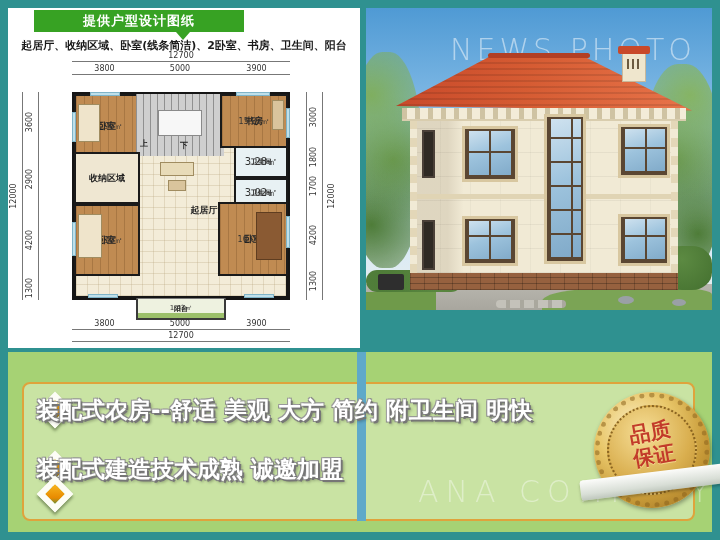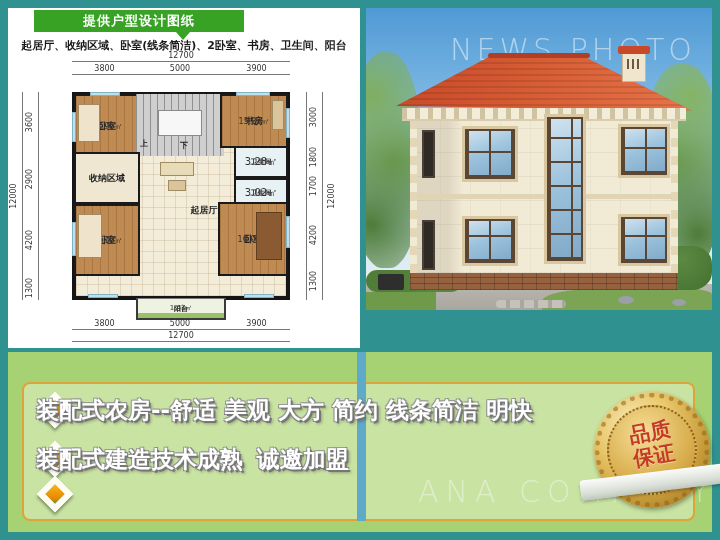--- a/index.html
+++ b/index.html
@@ -149,21 +149,21 @@
   #path{left:130px;top:292px;width:70px;height:8px;border-radius:4px;
      background:repeating-linear-gradient(90deg,#c4c2ba 0 10px,#aaa89e 10px 14px);}
 
   
   #banner{left:366px;top:315px;width:346px;height:37px;background:#a6d274;display:flex;align-items:center;}
   #banner span{position:static;font-size:27px;font-weight:bold;color:#fff;letter-spacing:1px;padding-left:6px;white-space:nowrap;}
   #features-bg{left:8px;top:352px;width:704px;height:180px;background:#a6d274;}
   #stripe{left:357px;top:352px;width:9px;height:169px;background:#5fa9c9;z-index:2;}
   #features-box{left:22px;top:382px;width:673px;height:139px;border:2px solid #dfa33c;border-radius:8px;background:#c9e3a3;z-index:1;}
   .frow{left:36px;width:650px;height:42px;display:flex;align-items:center;z-index:3;}
-  #frow-0{top:389px;} #frow-1{top:438px;font-family:Liberation Mono, monospace;} #frow-2{top:473px;}
+  #frow-0{top:389px;} #frow-1{top:448px;} #frow-2{top:473px;}
   .diamond{position:static;flex:none;width:26px;height:26px;margin:0 16px 0 6px;transform:rotate(45deg);
      background:linear-gradient(135deg,#f8b61e,#e88a00 70%,#6f8f3a);border:6px solid #fdfdf6;
      box-shadow:2px 2px 3px rgba(50,70,30,.5);}
   .ftext{position:static;font-size:23px;font-weight:bold;color:#fff;white-space:nowrap;
      text-shadow:2px 2px 0 #767676,-1px -1px 0 #9a9a9a,1px -1px 0 #888,-1px 1px 0 #888,3px 3px 3px rgba(0,0,0,.3);}
   #wm-company{left:418px;top:474px;font-size:30px;font-weight:300;color:rgba(255,255,255,.4);letter-spacing:7px;z-index:4;white-space:nowrap;}
 
   
   #badge{left:594px;top:392px;width:116px;height:116px;z-index:5;}
   #badge-scallop{left:0;top:0;width:116px;height:116px;border-radius:50%;
@@ -331,21 +331,21 @@
     <div id="wm-photo">NEWS PHOTO</div>
   </section>
 
 
   <div id="features-bg"></div>
   <div id="features-box"></div>
   <div id="stripe"></div>
 
   <div id="frow-0" class="frow">
     <span class="diamond"></span>
-    <span class="ftext">装配式农房--舒适 美观 大方 简约  线条简洁 明快</span>
+    <span class="ftext">装配式农房--舒适 美观 大方 简约  附卫生间 明快</span>
   </div>
   <div id="frow-1" class="frow">
     <span class="diamond"></span>
     <span class="ftext">装配式建造技术成熟  诚邀加盟</span>
   </div>
   <div id="frow-2" class="frow">
     <span class="diamond"></span>
   </div>
 
   <div id="wm-company">ANA COMPANY</div>

